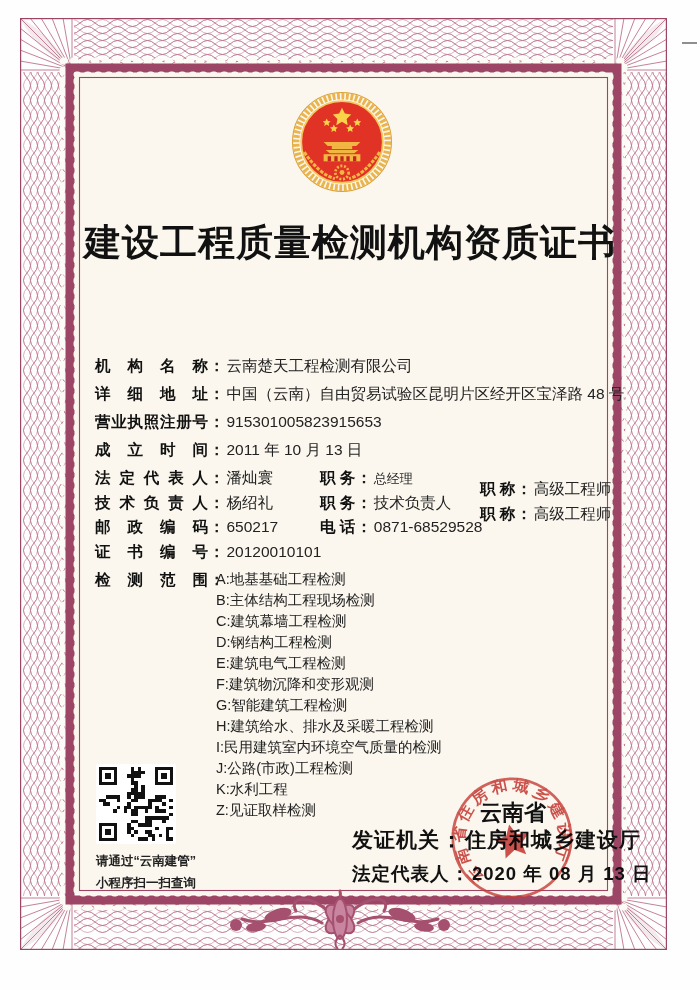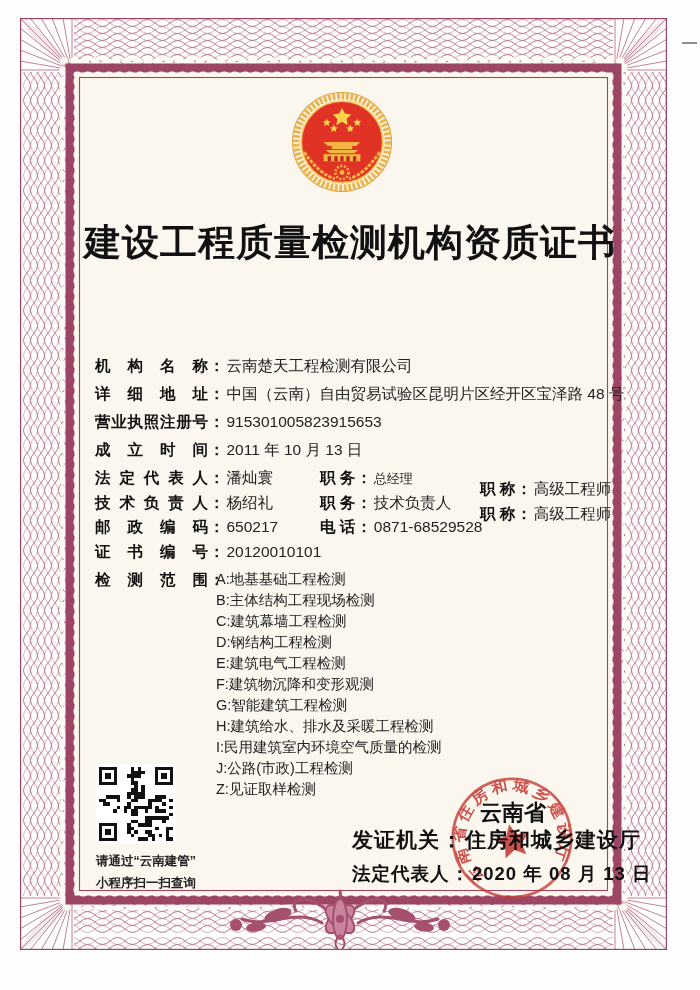--- a/index.html
+++ b/index.html
@@ -241,20 +241,21 @@
       <div class="scope-item">A:地基基础工程检测</div>
       <div class="scope-item">B:主体结构工程现场检测</div>
       <div class="scope-item">C:建筑幕墙工程检测</div>
       <div class="scope-item">D:钢结构工程检测</div>
       <div class="scope-item">E:建筑电气工程检测</div>
       <div class="scope-item">F:建筑物沉降和变形观测</div>
       <div class="scope-item">G:智能建筑工程检测</div>
       <div class="scope-item">H:建筑给水、排水及采暖工程检测</div>
       <div class="scope-item">I:民用建筑室内环境空气质量的检测</div>
       <div class="scope-item">J:公路(市政)工程检测</div>
+      <div class="scope-item">K:水利工程</div>
       <div class="scope-item">Z:见证取样检测</div>
     </div>
 
     <div class="qr-wrap">
       <div class="qr-code">
         <div class="qr-modules">
             <i style="grid-row:1;grid-column:10"></i>
             <i style="grid-row:1;grid-column:12"></i>
             <i style="grid-row:2;grid-column:10"></i>
             <i style="grid-row:2;grid-column:11"></i>

